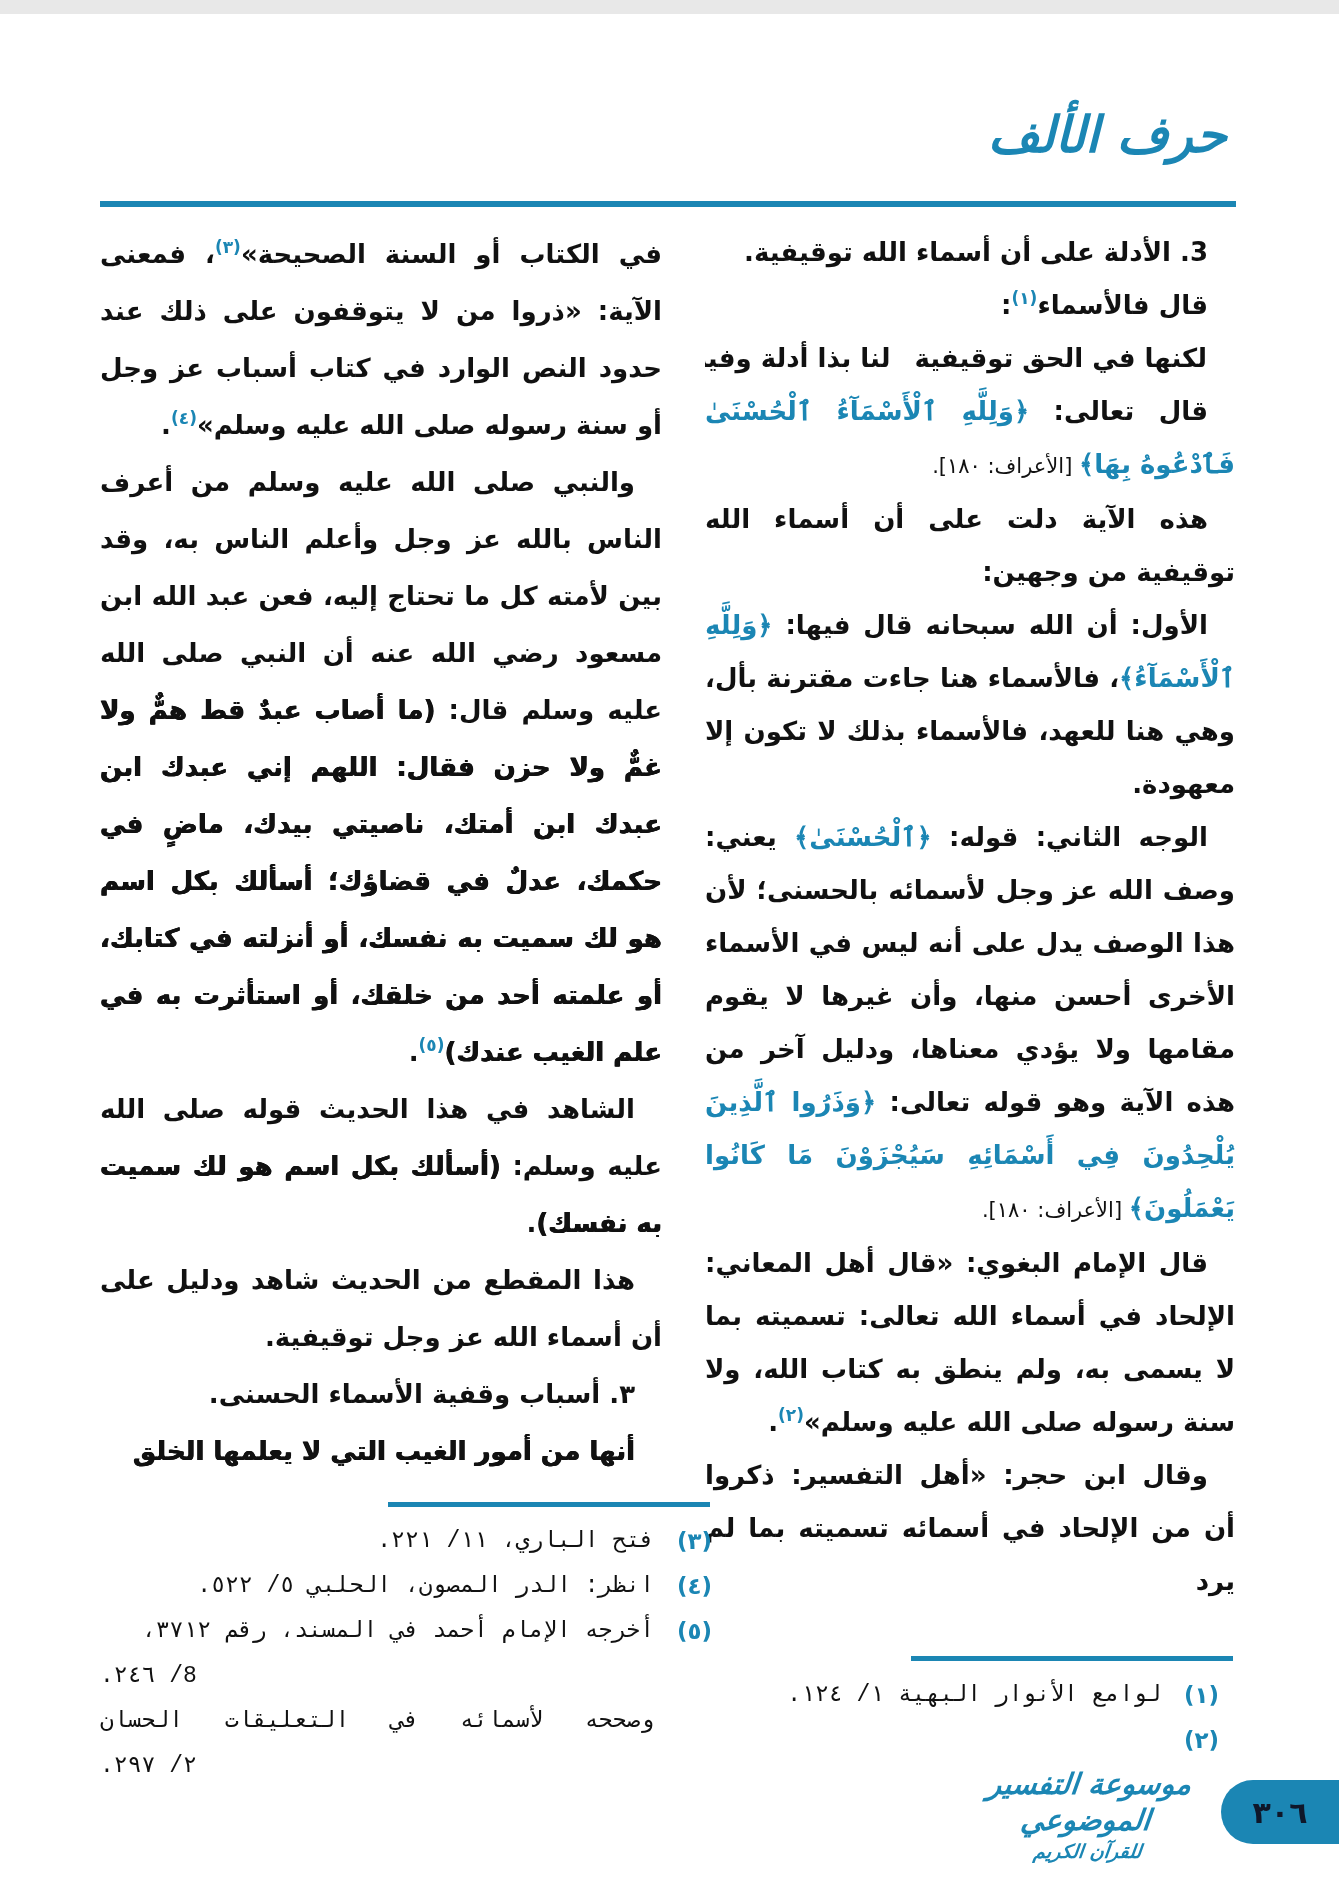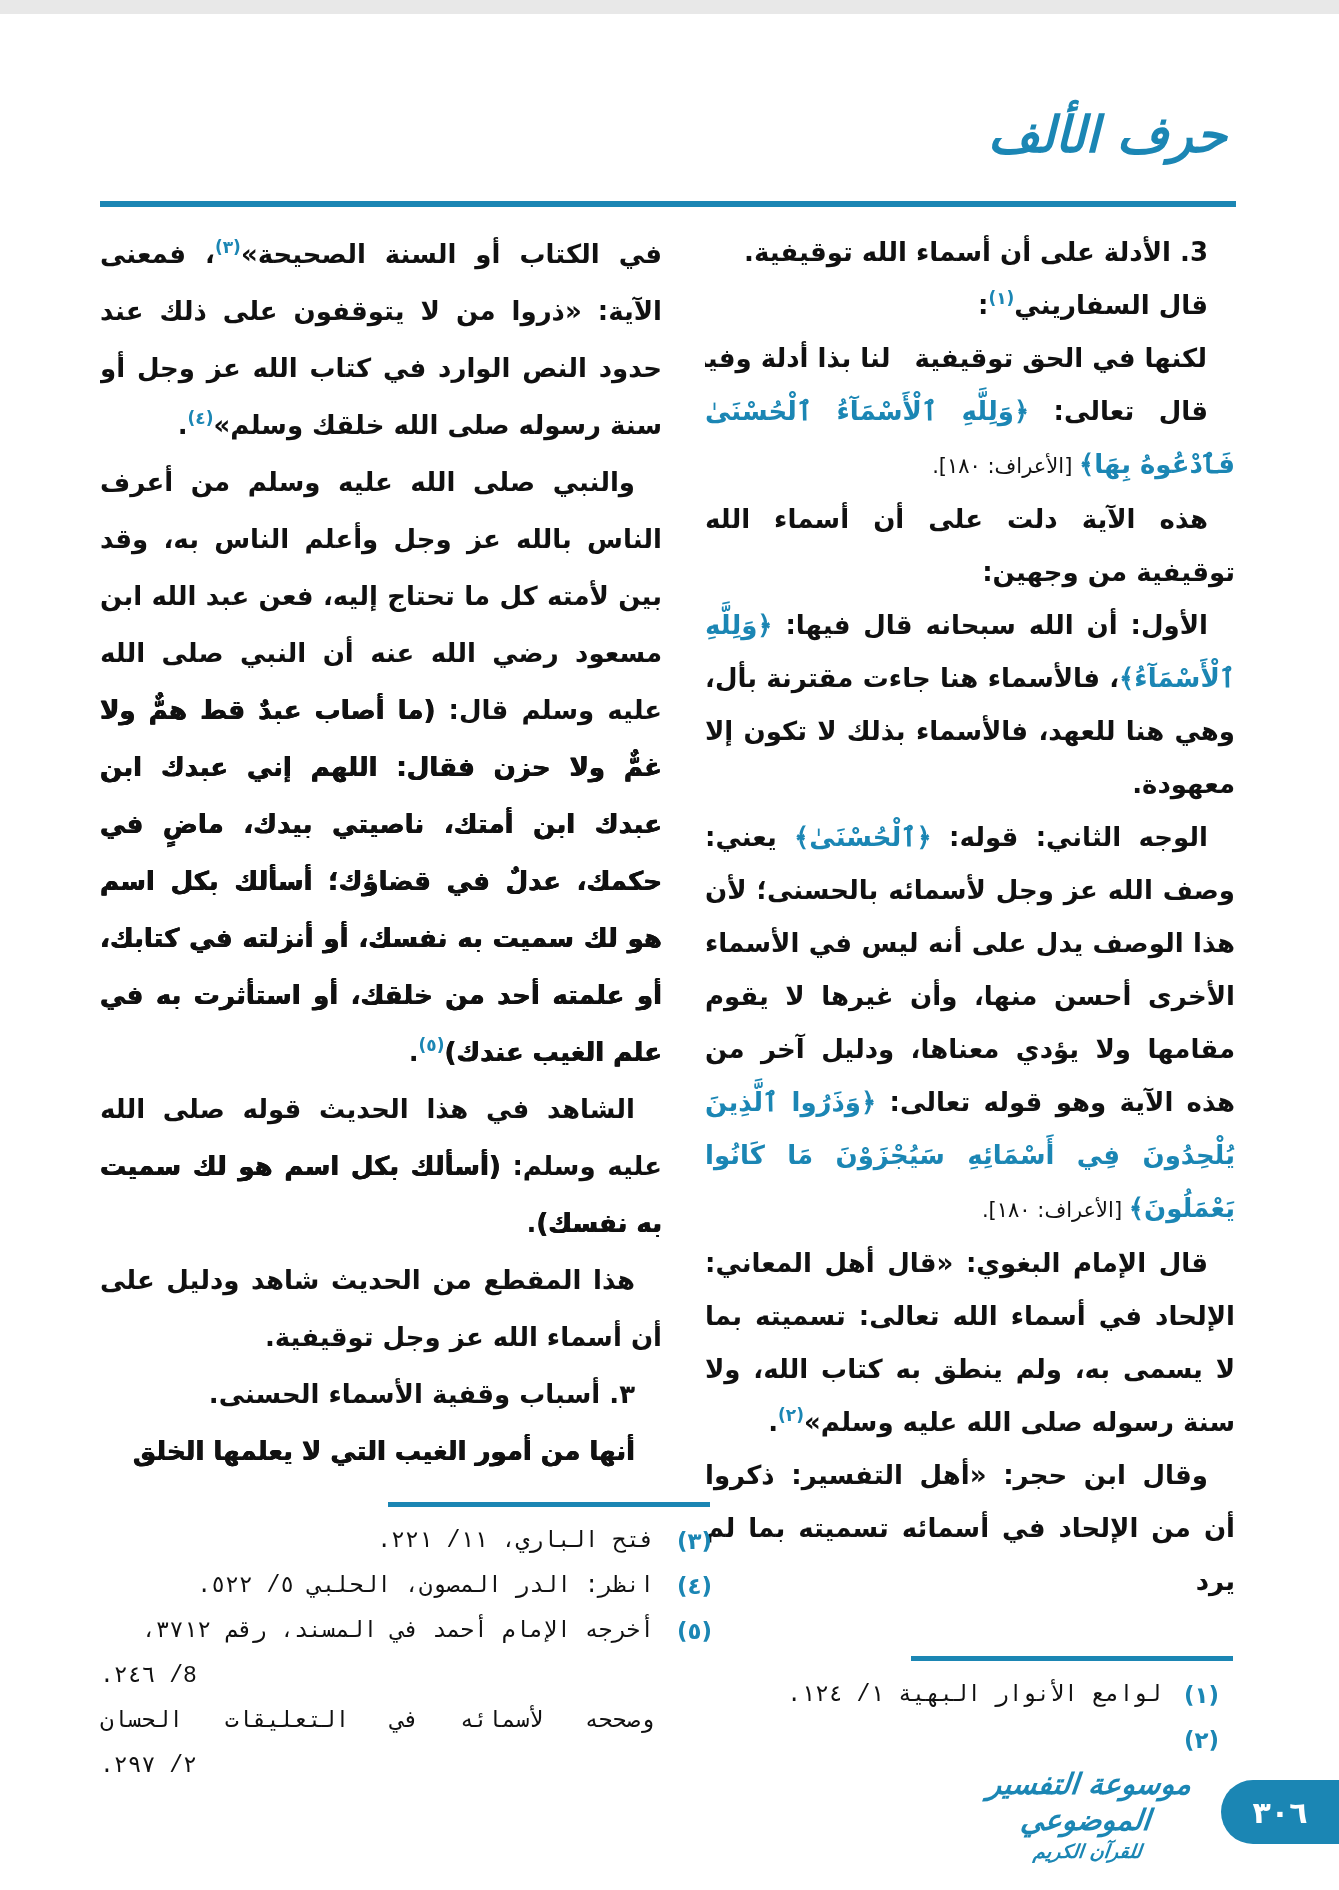--- a/index.html
+++ b/index.html
@@ -58,48 +58,48 @@
     position:absolute;top:1752px;left:980px;width:215px;
     text-align:center;color:var(--accent);
     font-weight:bold;font-style:italic;
   }
   .logo-line1{font-size:29px;line-height:36px;letter-spacing:-1px;transform:skewX(-6deg);}
   .logo-line2{font-size:19px;line-height:26px;transform:skewX(-6deg);}
   .page-badge{
     position:absolute;top:1766px;right:0;width:118px;height:64px;
     background:var(--accent);
     border-radius:34px 0 0 34px;
-    color:#ffffff;font-size:30px;font-weight:bold;
+    color:#0f172a;font-size:30px;font-weight:bold;
     display:flex;align-items:center;justify-content:center;
   }
 </style>
 </head>
 <body>
 
 <div id="page" style="--accent: #1b86b4;">
 
   <div class="section-title">حرف الألف</div>
   <div class="header-rule"></div>
 
   <div id="col-right" class="col">
       <p class="para indent"><span>3. الأدلة على أن أسماء الله توقيفية.</span></p>
-      <p class="para indent"><span>قال السفاريني</span><span class="fnref">(١)</span><span>:</span></p>
+      <p class="para indent"><span>قال فالأسماء</span><span class="fnref">(١)</span><span>:</span></p>
       <div class="verse">
         <span>لكنها في الحق توقيفية</span>
         <span>لنا بذا أدلة وفية</span>
       </div>
       <p class="para indent"><span>قال تعالى: </span><span class="quran">﴿وَلِلَّهِ ٱلْأَسْمَآءُ ٱلْحُسْنَىٰ فَٱدْعُوهُ بِهَا﴾</span><span class="ref"> [الأعراف: ١٨٠].</span></p>
       <p class="para indent"><span>هذه الآية دلت على أن أسماء الله توقيفية من وجهين:</span></p>
       <p class="para indent"><span>الأول: أن الله سبحانه قال فيها: </span><span class="quran">﴿وَلِلَّهِ ٱلْأَسْمَآءُ﴾</span><span>، فالأسماء هنا جاءت مقترنة بأل، وهي هنا للعهد، فالأسماء بذلك لا تكون إلا معهودة.</span></p>
       <p class="para indent"><span>الوجه الثاني: قوله: </span><span class="quran">﴿ٱلْحُسْنَىٰ﴾</span><span> يعني: وصف الله عز وجل لأسمائه بالحسنى؛ لأن هذا الوصف يدل على أنه ليس في الأسماء الأخرى أحسن منها، وأن غيرها لا يقوم مقامها ولا يؤدي معناها، ودليل آخر من هذه الآية وهو قوله تعالى: </span><span class="quran">﴿وَذَرُوا ٱلَّذِينَ يُلْحِدُونَ فِي أَسْمَائِهِ سَيُجْزَوْنَ مَا كَانُوا يَعْمَلُونَ﴾</span><span class="ref"> [الأعراف: ١٨٠].</span></p>
       <p class="para indent"><span>قال الإمام البغوي: «قال أهل المعاني: الإلحاد في أسماء الله تعالى: تسميته بما لا يسمى به، ولم ينطق به كتاب الله، ولا سنة رسوله صلى الله عليه وسلم»</span><span class="fnref">(٢)</span><span>.</span></p>
       <p class="para indent"><span>وقال ابن حجر: «أهل التفسير: ذكروا أن من الإلحاد في أسمائه تسميته بما لم يرد</span></p>
     </div>
   <div id="col-left" class="col">
-      <p class="para noindent"><span>في الكتاب أو السنة الصحيحة»</span><span class="fnref">(٣)</span><span>، فمعنى الآية: «ذروا من لا يتوقفون على ذلك عند حدود النص الوارد في كتاب الله عز وجل أو سنة رسوله صلى الله خلقك وسلم»</span><span class="fnref">(٤)</span><span>.</span></p>
+      <p class="para noindent"><span>في الكتاب أو السنة الصحيحة»</span><span class="fnref">(٣)</span><span>، فمعنى الآية: «ذروا من لا يتوقفون على ذلك عند حدود النص الوارد في كتاب أسباب عز وجل أو سنة رسوله صلى الله عليه وسلم»</span><span class="fnref">(٤)</span><span>.</span></p>
       <p class="para indent"><span>والنبي صلى الله عليه وسلم من أعرف الناس بالله عز وجل وأعلم الناس به، وقد بين لأمته كل ما تحتاج إليه، فعن عبد الله ابن مسعود رضي الله عنه أن النبي صلى الله عليه وسلم قال: </span><span class="hadith">(ما أصاب عبدٌ قط همٌّ ولا غمٌّ ولا حزن فقال: اللهم إني عبدك ابن عبدك ابن أمتك، ناصيتي بيدك، ماضٍ في حكمك، عدلٌ في قضاؤك؛ أسألك بكل اسم هو لك سميت به نفسك، أو أنزلته في كتابك، أو علمته أحد من خلقك، أو استأثرت به في علم الغيب عندك)</span><span class="fnref">(٥)</span><span>.</span></p>
       <p class="para indent"><span>الشاهد في هذا الحديث قوله صلى الله عليه وسلم: </span><span class="hadith">(أسألك بكل اسم هو لك سميت به نفسك)</span><span>.</span></p>
       <p class="para indent"><span>هذا المقطع من الحديث شاهد ودليل على أن أسماء الله عز وجل توقيفية.</span></p>
       <p class="para indent"><span>٣. أسباب وقفية الأسماء الحسنى.</span></p>
       <p class="para indent"><span class="hadith">أنها من أمور الغيب التي لا يعلمها الخلق</span></p>
     </div>
 
   <div id="fn-right" class="fn-block">
     <div class="fn-sep"></div>
   <div class="fn-row">

